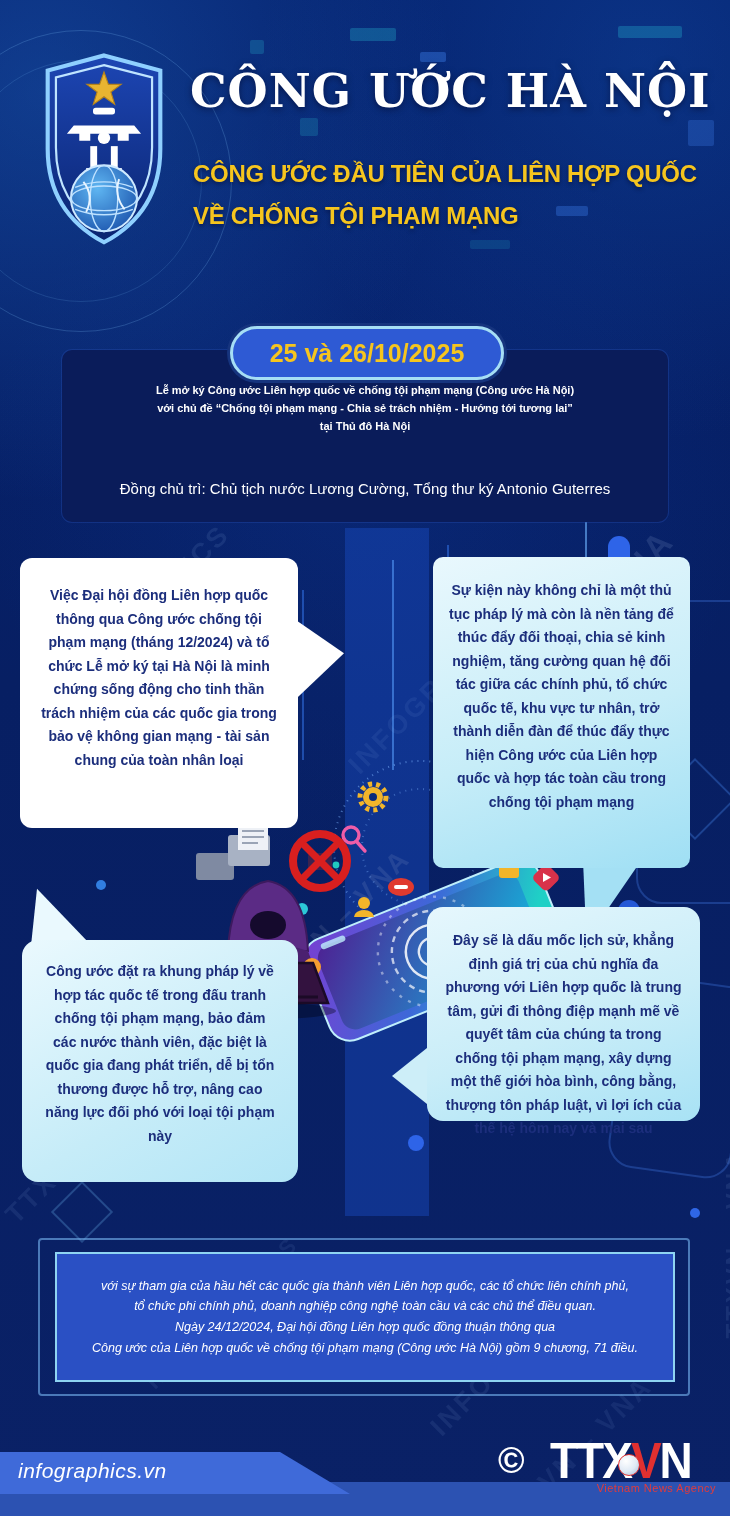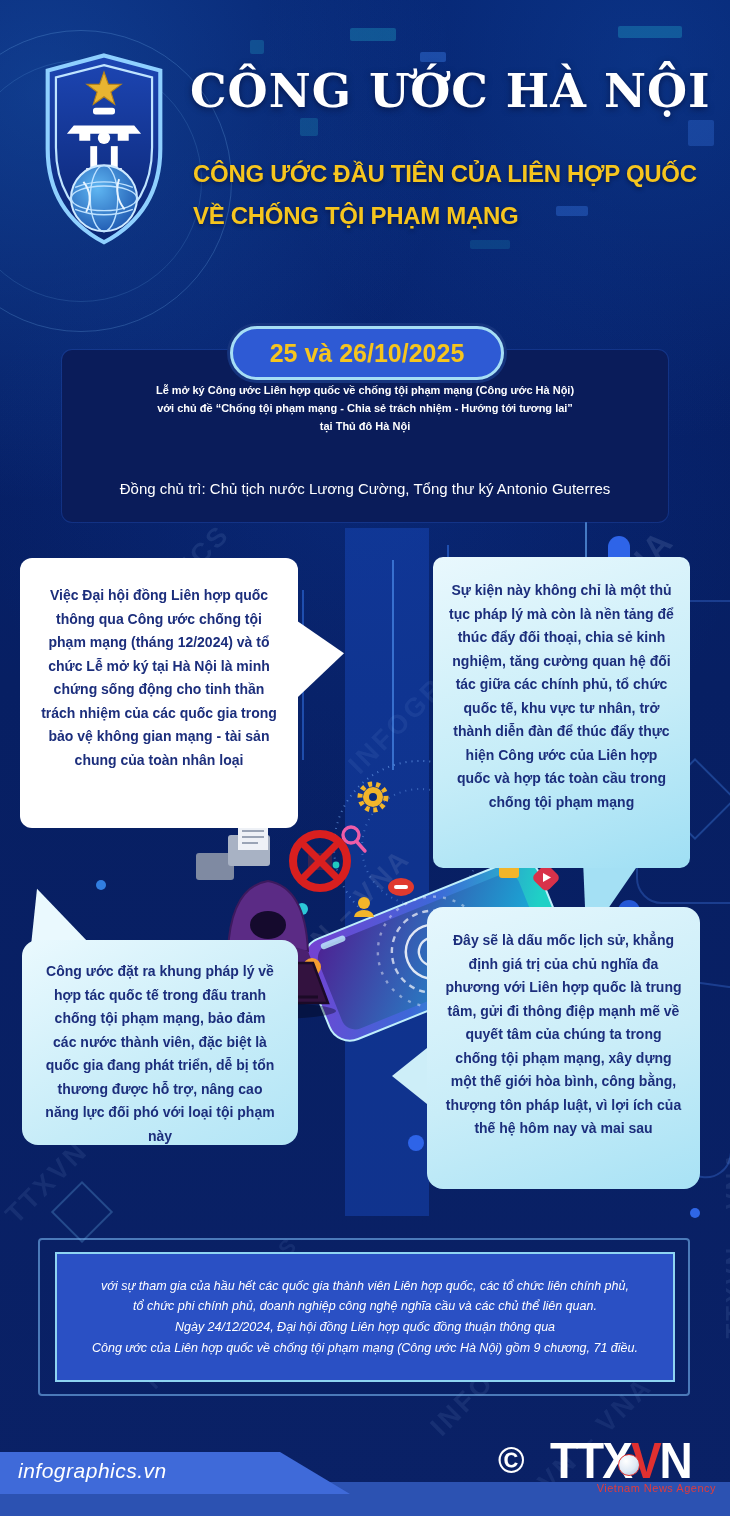--- a/index.html
+++ b/index.html
@@ -75,23 +75,23 @@
     box-shadow:0 0 0 3px #16347e;margin-top:12px;}
   .desc{left:70px;top:382px;width:590px;text-align:center;color:#ffffff;font-weight:bold;font-size:11px;line-height:1.62;z-index:3;}
   .cochair{left:70px;top:480px;width:590px;text-align:center;color:#ffffff;font-size:15px;z-index:3;}
   .cochair b{font-weight:normal;}
   
   .bubble{position:absolute;color:#1c2e7c;font-weight:bold;font-size:14px;line-height:1.68;text-align:center;z-index:3;}
   .bub1{left:20px;top:558px;width:278px;height:270px;background:#ffffff;border-radius:12px;padding:26px 18px 0 18px;box-sizing:border-box;}
   .bub1-tail{left:294px;top:616px;width:0;height:0;border-top:40px solid transparent;border-bottom:42px solid transparent;border-left:50px solid #ffffff;transform:skewY(-6deg);z-index:2;}
   .bub2{left:433px;top:557px;width:257px;height:311px;background:linear-gradient(160deg,#e9f8fd 0%,#c7edf8 55%,#9fdff4 100%);border-radius:10px;padding:22px 14px 0 14px;box-sizing:border-box;}
   .bub2-tail{left:570px;top:858px;width:0;height:0;border-left:28px solid transparent;border-right:28px solid transparent;border-top:84px solid #a4e0f4;transform:rotate(16deg);z-index:2;}
-  .bub3{left:22px;top:940px;width:276px;height:205px;background:linear-gradient(150deg,#eaf9fe 0%,#c6ecf8 60%,#b2e5f6 100%);border-radius:16px;padding:20px 20px 0 20px;box-sizing:border-box;}
+  .bub3{left:22px;top:940px;width:276px;height:242px;background:linear-gradient(150deg,#eaf9fe 0%,#c6ecf8 60%,#b2e5f6 100%);border-radius:16px;padding:20px 20px 0 20px;box-sizing:border-box;}
   .bub3-tail{left:34px;top:892px;width:0;height:0;border-bottom:54px solid #eaf9fe;border-right:64px solid transparent;transform:rotate(6deg);z-index:2;}
-  .bub4{left:427px;top:907px;width:273px;height:282px;background:linear-gradient(160deg,#e6f7fd 0%,#c9edf8 55%,#a8e2f5 100%);border-radius:16px;padding:22px 16px 4px 16px;box-sizing:border-box;}
+  .bub4{left:427px;top:907px;width:273px;height:214px;background:linear-gradient(160deg,#e6f7fd 0%,#c9edf8 55%,#a8e2f5 100%);border-radius:16px;padding:22px 16px 4px 16px;box-sizing:border-box;}
   .bub4-tail{left:392px;top:1044px;width:0;height:0;border-top:32px solid transparent;border-bottom:32px solid transparent;border-right:40px solid #cdeef8;z-index:2;}
   
   .illus{left:168px;top:735px;width:410px;height:310px;z-index:1;}
   
   .tl-outer{left:38px;top:1238px;width:652px;height:158px;border:2px solid rgba(110,170,230,.65);border-radius:4px;box-sizing:border-box;}
   .tl-inner{left:55px;top:1252px;width:620px;height:130px;background:#2a50c4;border:2px solid #8ed4f2;box-sizing:border-box;
     display:flex;flex-direction:column;justify-content:center;color:#ffffff;font-style:italic;font-size:12.5px;line-height:1.66;text-align:center;padding:6px 10px;}
   
   .footer-band{left:0;top:1482px;width:730px;height:34px;background:#2c52b2;}
   .footer-ribbon{left:0;top:1452px;width:350px;height:42px;background:#3f6ad9;
@@ -301,21 +301,21 @@
 
   <div class="abs bub3-tail"></div>
   <div class="bubble bub3">Công ước đặt ra khung pháp lý về hợp tác quốc tế trong đấu tranh chống tội phạm mạng, bảo đảm các nước thành viên, đặc biệt là quốc gia đang phát triển, dễ bị tổn thương được hỗ trợ, nâng cao năng lực đối phó với loại tội phạm này</div>
 
   <div class="abs bub4-tail"></div>
   <div class="bubble bub4">Đây sẽ là dấu mốc lịch sử, khẳng định giá trị của chủ nghĩa đa phương với Liên hợp quốc là trung tâm, gửi đi thông điệp mạnh mẽ về quyết tâm của chúng ta trong chống tội phạm mạng, xây dựng một thế giới hòa bình, công bằng, thượng tôn pháp luật, vì lợi ích của thế hệ hôm nay và mai sau</div>
 
   <div class="abs tl-outer"></div>
   <div class="abs tl-inner">
       <div class="tl-line">với sự tham gia của hầu hết các quốc gia thành viên Liên hợp quốc, các tổ chức liên chính phủ,</div>
-      <div class="tl-line">tổ chức phi chính phủ, doanh nghiệp công nghệ nghĩa cầu và các chủ thể liên quan.</div>
+      <div class="tl-line">tổ chức phi chính phủ, doanh nghiệp công nghệ toàn cầu và các chủ thể điều quan.</div>
       <div class="tl-line">Ngày 24/12/2024, Đại hội đồng Liên hợp quốc đồng thuận thông qua</div>
       <div class="tl-line">Công ước của Liên hợp quốc về chống tội phạm mạng (Công ước Hà Nội) gồm 9 chương, 71 điều.</div>
     </div>
 
   <div class="abs footer-band"></div>
   <div class="abs footer-ribbon">
     <div class="site">infographics.vn</div>
   </div>
   <div class="abs ttxvn">
     <div class="copysym">©</div>

